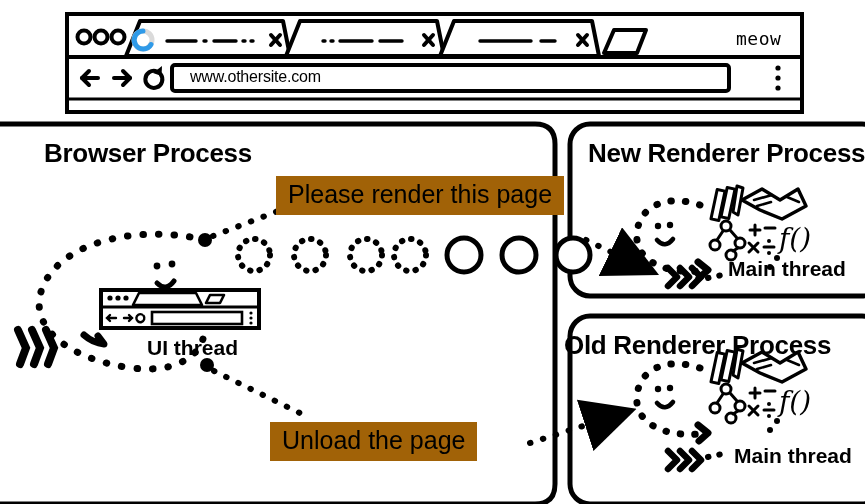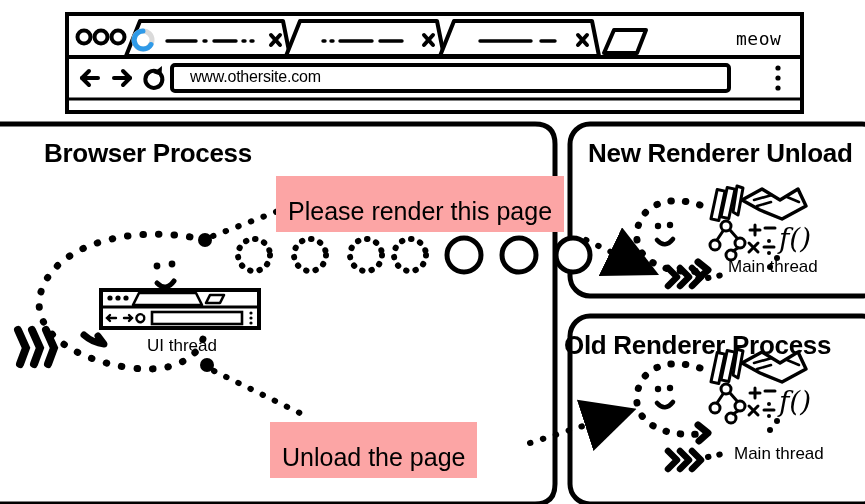--- a/index.html
+++ b/index.html
@@ -2,23 +2,23 @@
 <html><head>
 <meta charset="utf-8">
 <style>
   html,body{margin:0;padding:0;background:#ffffff;}
   body{width:865px;height:504px;position:relative;overflow:hidden;
        font-family:"Liberation Sans", sans-serif;color:#000;}
   .root{position:absolute;left:0;top:0;width:865px;height:504px;}
   svg.layer{position:absolute;left:0;top:0;width:865px;height:504px;}
   .txt{position:absolute;white-space:nowrap;}
   .hdr{font-size:26px;font-weight:700;letter-spacing:-0.3px;}
-  .lbl{font-size:17px;font-weight:400;}
-  .bubble{background:#fca5a5;font-size:25px;font-weight:400;
-          padding:21px 12px 6px 12px;line-height:1.15;}
+  .lbl{font-size:21px;font-weight:700;}
+  .bubble{background:#a16207;font-size:25px;font-weight:400;
+          padding:4px 12px 6px 12px;line-height:1.15;}
   .meow{font-family:"DejaVu Sans Mono", monospace;font-size:18px;font-weight:400;letter-spacing:0.5px;}
   .url{font-size:16px;font-weight:500;letter-spacing:-0.2px;}
 </style>
 </head>
 <body>
 
 <div class="root">
 
   <svg class="layer" viewBox="0 0 865 504">
     <defs>
@@ -286,21 +286,21 @@
       </g>
     </g>
   </svg>
 
   <div class="txt meow" style="left:736px;top:28px;">meow</div>
 
   <div class="txt url" style="left:180px;top:68px;margin-left:10px;">www.othersite.com</div>
 
   <div class="txt hdr" style="left:44px;top:138px;">Browser Process</div>
 
-  <div class="txt hdr" style="left:588px;top:138px;">New Renderer Unload</div>
+  <div class="txt hdr" style="left:588px;top:138px;">New Renderer Process</div>
 
   <div class="txt hdr" style="left:564px;top:330px;">Old Renderer Process</div>
 
   <div class="txt bubble" style="left:276px;top:176px;">Please render this page</div>
 
   <div class="txt bubble" style="left:270px;top:422px;">Unload the page</div>
 
   <div class="txt lbl" style="left:147px;top:336px;">UI thread</div>
 
   <div class="txt lbl" style="left:728px;top:257px;">Main thread</div>

